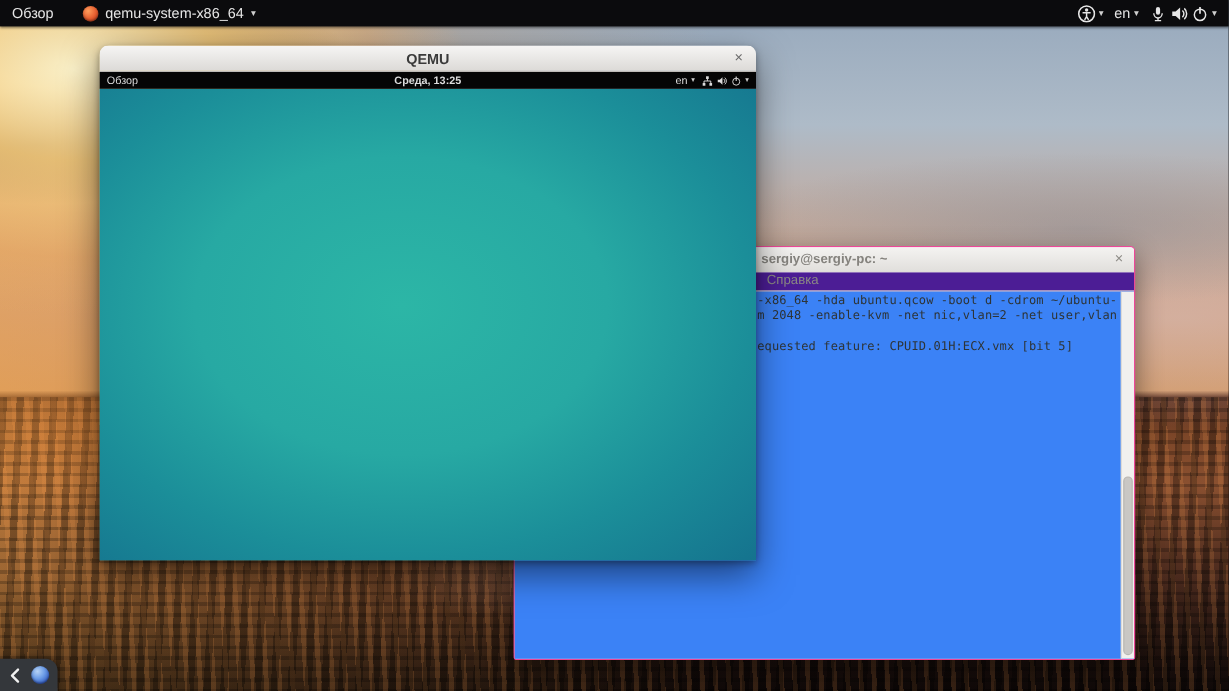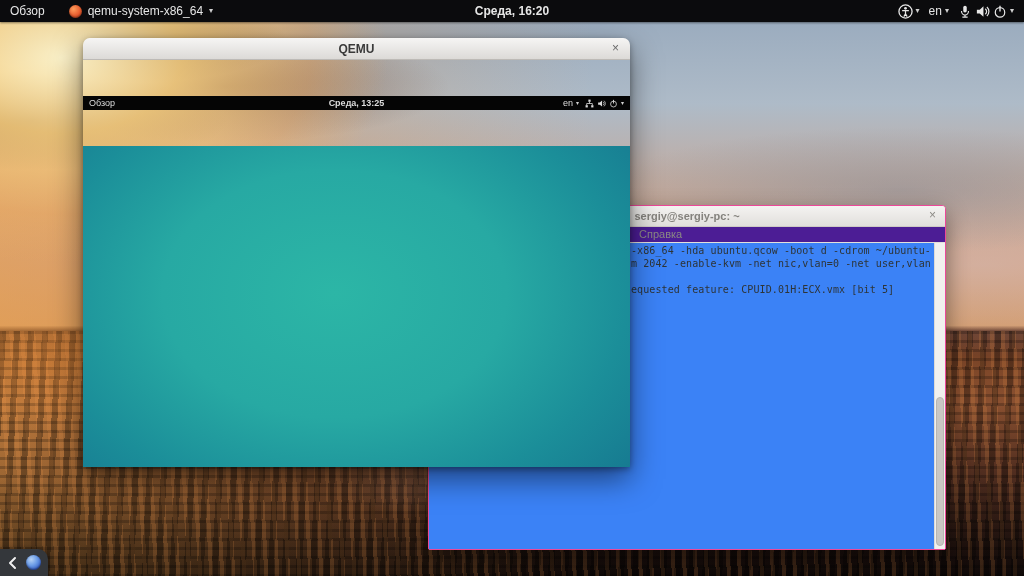--- a/index.html
+++ b/index.html
@@ -65,21 +65,21 @@
     line-height:13px; color:#2e3436; }
   .term-line { height:13px; white-space:pre; }
   .term-scrollbar { position:absolute; top:0; right:0; bottom:0; width:11px;
     background:#f1f0ee; border-left:1px solid #dddad6; }
   .term-scroll-thumb { position:absolute; left:1px; right:1px; top:154px; height:149px;
     background:#c9c7c4; border-radius:5px; border:1px solid #b8b6b2; }
 
   
   .qemu-window { position:absolute; left:83px; top:38px; width:547px; height:429px; z-index:20;
     border-radius:8px 8px 0 0; box-shadow:0 12px 30px rgba(0,0,0,0.5), 0 2px 6px rgba(0,0,0,0.35);
-    display:flex; flex-direction:column;gap:36px; }
+    display:flex; flex-direction:column; }
   .qemu-titlebar { height:22px; flex:0 0 22px; position:relative;
     background:linear-gradient(#f6f5f4,#dcdad7); border-bottom:1px solid #bdbab6;
     border-radius:7px 7px 0 0; display:flex; align-items:center; justify-content:center; }
   .qemu-title { font-size:12px; font-weight:bold; color:#3a3a3a; }
   .qemu-close { position:absolute; right:11px; top:4px; font-size:12px; color:#6b6b6b; line-height:1; }
   .guest-topbar { height:14px; flex:0 0 14px; position:relative; background:#050505;
     color:#dcdcdc; font-size:9px; display:flex; align-items:center; padding:0 6px; }
   .gt-center { position:absolute; left:0; right:0; text-align:center; font-weight:bold; pointer-events:none; }
   .gt-right { display:flex; align-items:center; gap:6px; margin-left:auto; }
   .gt-caret { font-size:6px; color:#cfcfcf; line-height:1; }
@@ -105,21 +105,21 @@
     <div class="term-titlebar">
       <span class="term-title">sergiy@sergiy-pc: ~</span>
       <span class="term-close">×</span>
     </div>
     <div class="term-menubar">
       <span class="term-menu-help">Справка</span>
     </div>
     <div class="term-body">
       <div class="term-text">
         <div class="term-line">-x86_64 -hda ubuntu.qcow -boot d -cdrom ~/ubuntu-</div>
-        <div class="term-line">m 2042 -enable-kvm -net nic,vlan=0 -net user,vlan</div>
+        <div class="term-line">m 2048 -enable-kvm -net nic,vlan=2 -net user,vlan</div>
         <div class="term-line"></div>
         <div class="term-line">equested feature: CPUID.01H:ECX.vmx [bit 5]</div>
       </div>
       <div class="term-scrollbar">
         <div class="term-scroll-thumb"></div>
       </div>
     </div>
   </div>
 
   <div class="qemu-window">
@@ -159,21 +159,20 @@
 
   <div class="host-topbar">
     <div class="ht-left">
       <span class="ht-activities">Обзор</span>
       <span class="ht-app">
         <span class="qemu-logo"></span>
         <span>qemu-system-x86_64</span>
         <span class="caret">▾</span>
       </span>
     </div>
-    <span class="ht-center">Среда, 16:20</span>
     <div class="ht-right">
       <span class="iconbtn">
         <svg class="icon-svg" width="15" height="15" viewBox="0 0 16 16">
           <circle cx="8" cy="8" r="7" stroke="#e6e6e6" stroke-width="1.4" fill="none"></circle>
           <circle cx="8" cy="4.6" r="1.5" fill="#e6e6e6"></circle>
           <path d="M4.4 7 h7.2 M8 7.5 v3 M8 10.5 l-1.8 3 M8 10.5 l1.8 3" stroke="#e6e6e6" stroke-width="1.3" fill="none"></path>
         </svg>
         <span class="caret">▾</span>
       </span>
       <span class="iconbtn">

